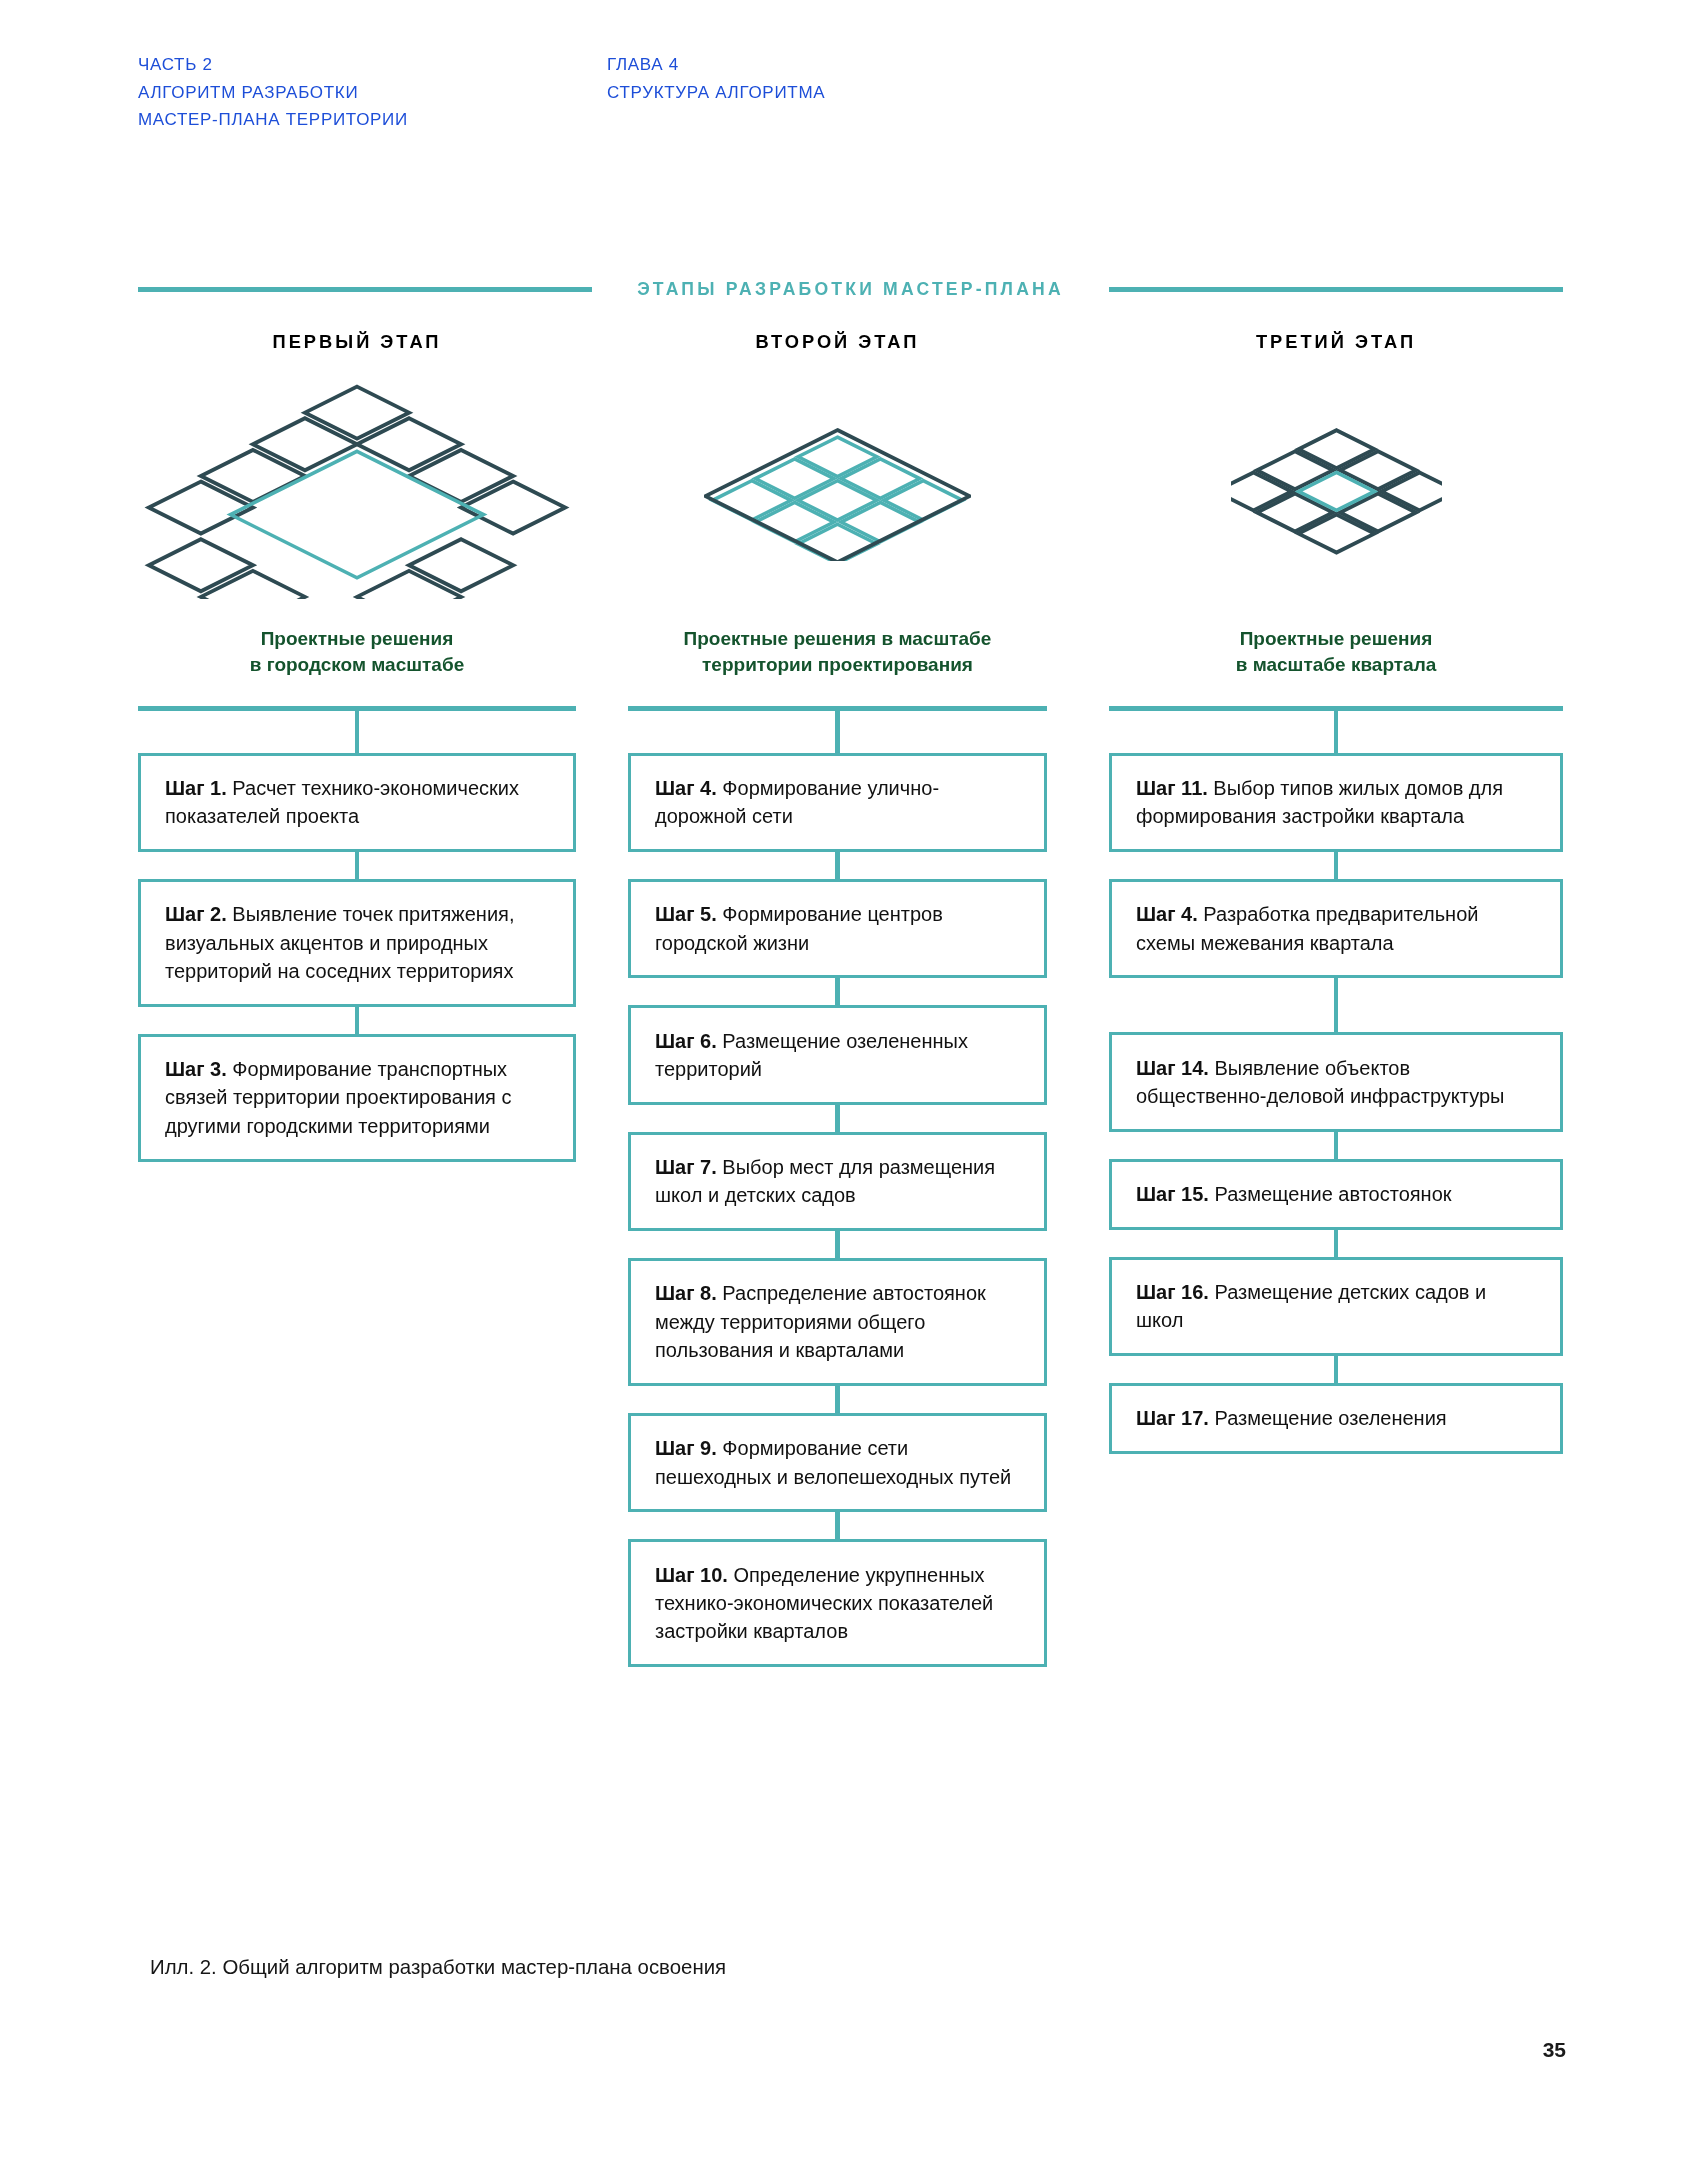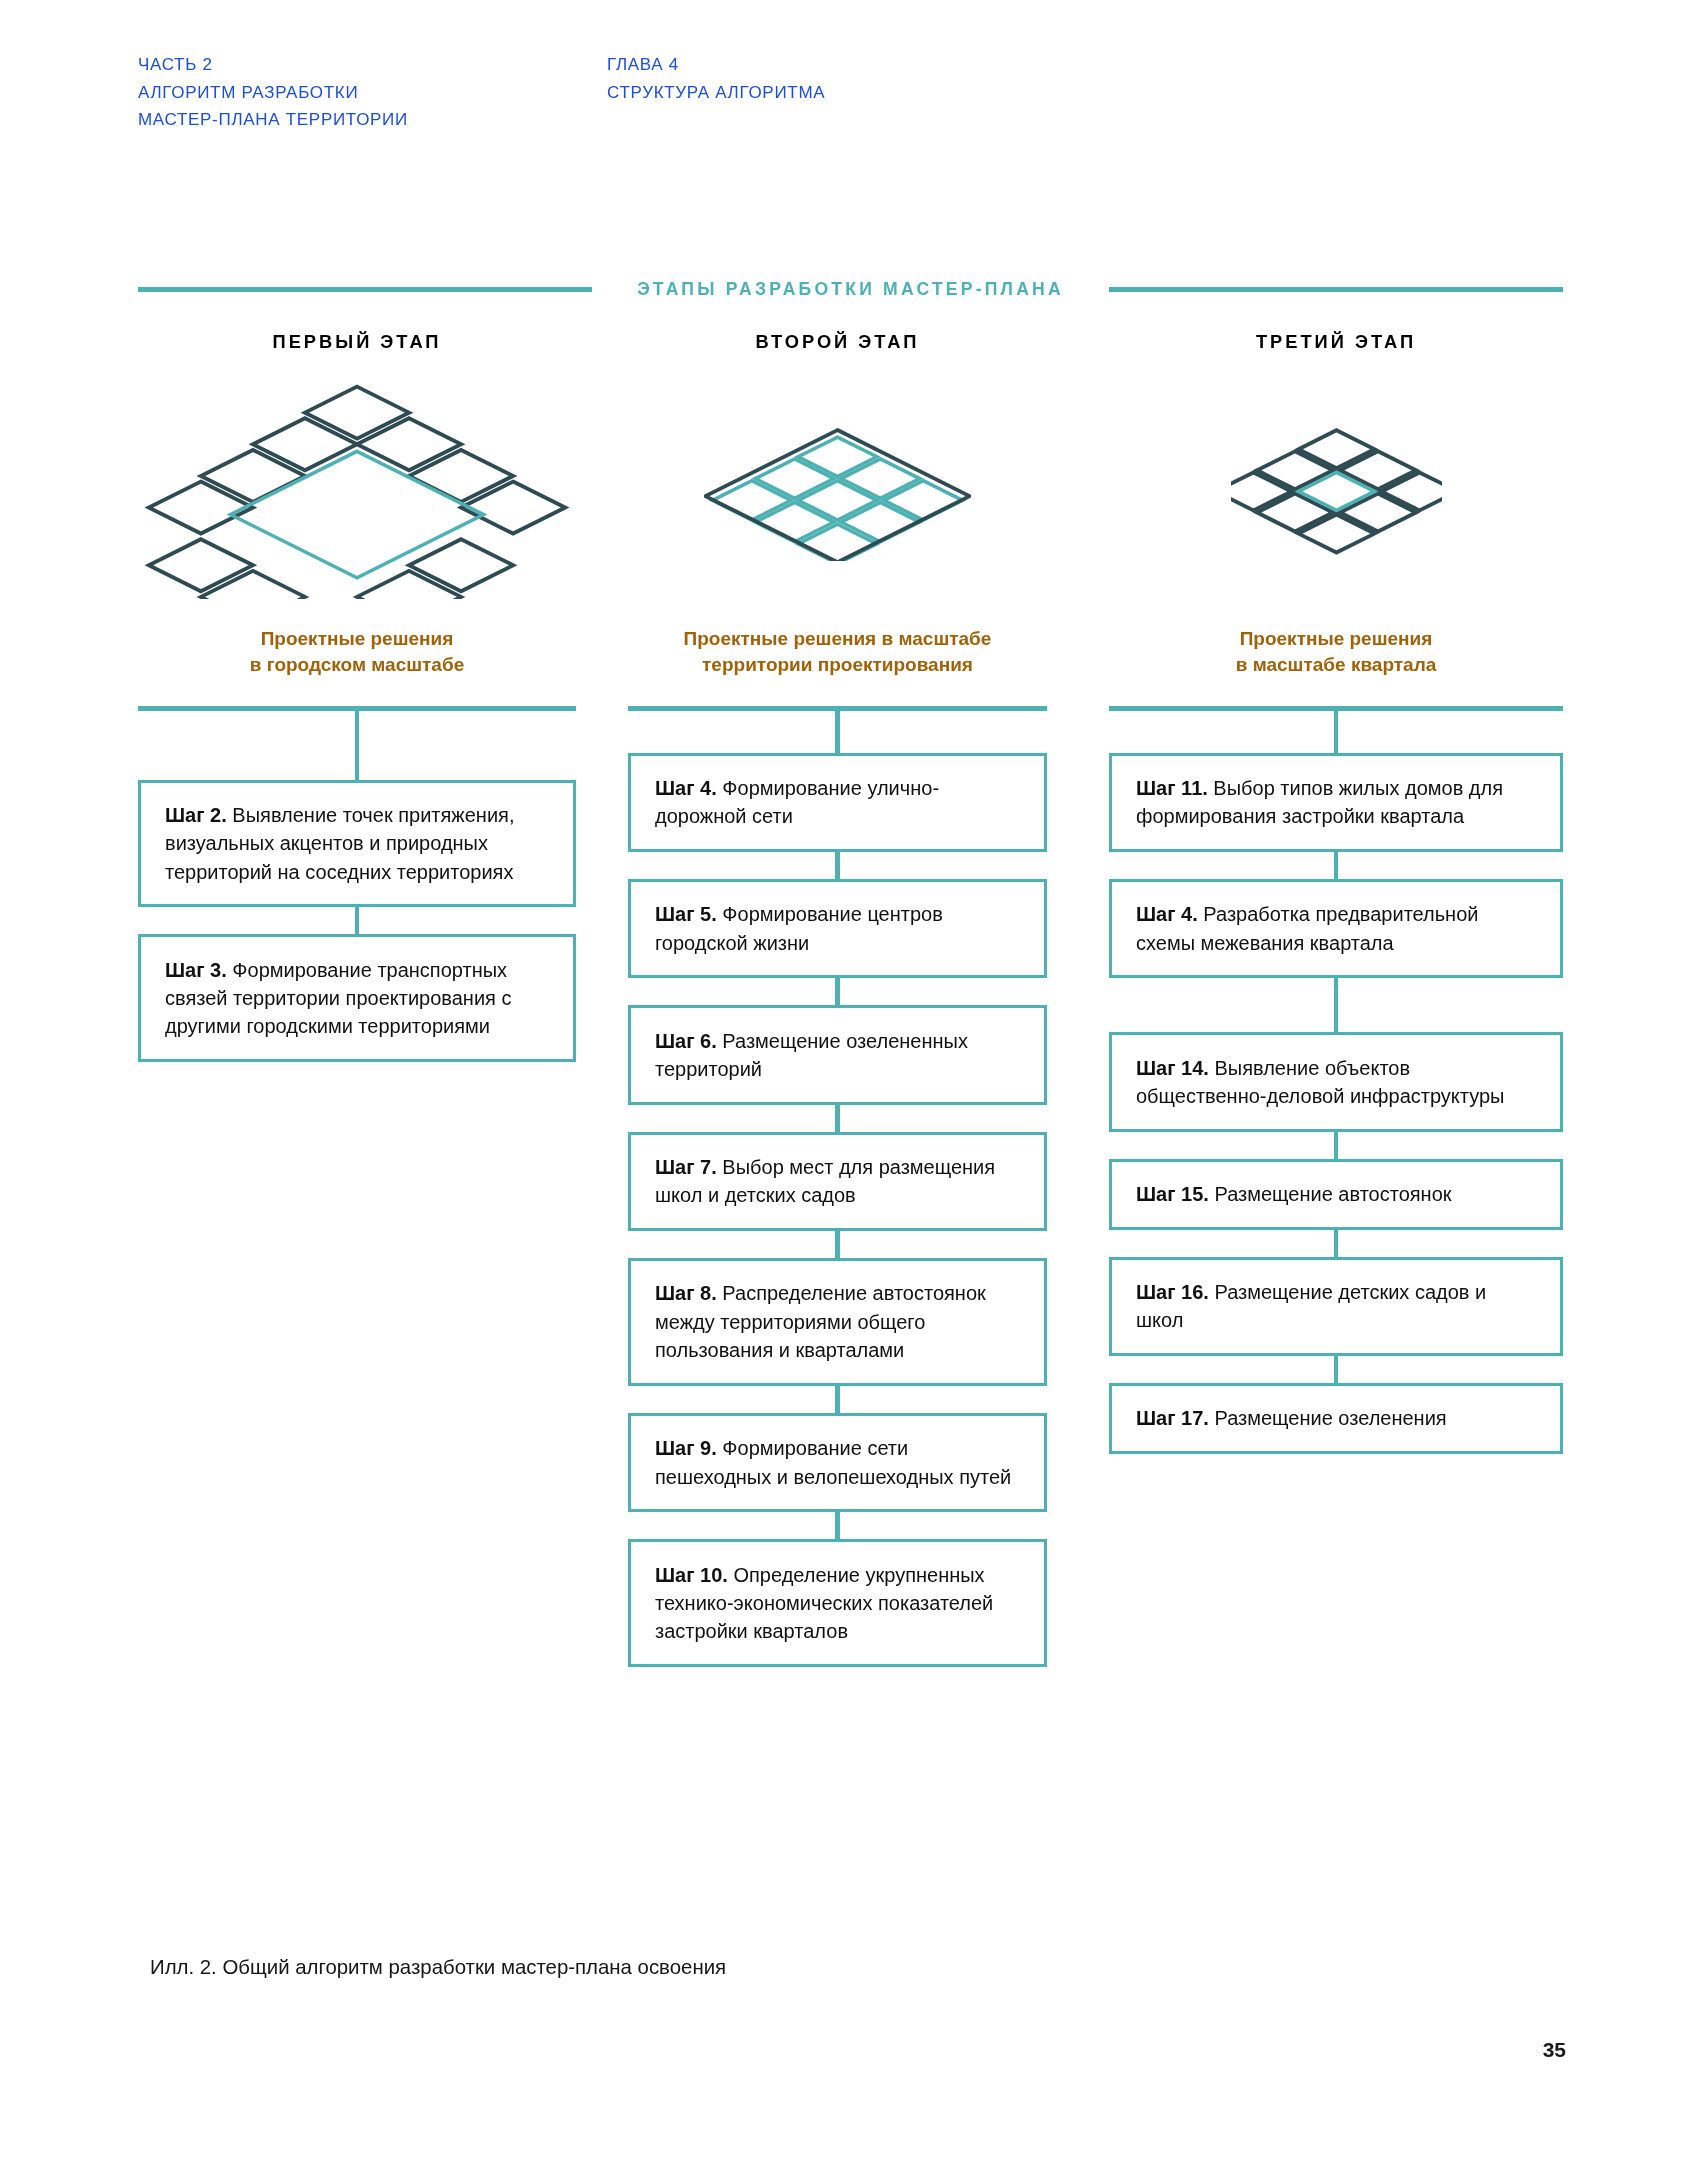--- a/index.html
+++ b/index.html
@@ -35,21 +35,21 @@
   .col3{left:971px;width:454px;}
 
   .stage-label{text-align:center;font-size:18.3px;font-weight:700;letter-spacing:3px;
       color:#000000;text-transform:uppercase;}
 
   .diagram{height:232px;display:flex;align-items:center;justify-content:center;
       margin-top:21px;}
   .diagram svg{display:block;}
 
   .col-sub{text-align:center;font-size:19px;font-weight:700;line-height:1.38;
-      color:#a16207;margin-top:20px;}
+      color:#14532d;margin-top:20px;}
   .col-sub span{display:block;}
 
   
   .flow{position:relative;margin-top:28px;}
   .toprule{height:4.2px;background:#4db1b3;width:100%;}
   .stub{width:4.2px;height:42px;background:#4db1b3;margin:0 auto;}
   .connector{width:4.2px;height:27px;background:#4db1b3;margin:0 auto;}
 
   .stepbox{border:3.5px solid #4db1b3;background:#fff;box-sizing:border-box;
       padding:18.3px 21px 18.3px 24px;}
@@ -113,20 +113,23 @@
         </svg>
       </div>
       <div class="col-sub">
         <span>Проектные решения</span>
         <span>в городском масштабе</span>
       </div>
       <div class="flow">
         <div class="toprule"></div>
         <div class="stub"></div>
 
+        <div class="stepbox">
+          <p><b>Шаг 1.</b><span> Расчет технико-экономических показателей проекта</span></p>
+        </div>
         <div class="connector"></div>
         <div class="stepbox">
           <p><b>Шаг 2.</b><span> Выявление точек притяжения, визуальных акцентов и природных территорий на соседних территориях</span></p>
         </div>
         <div class="connector"></div>
         <div class="stepbox">
           <p><b>Шаг 3.</b><span> Формирование транспортных связей территории проектирования с другими городскими территориями</span></p>
         </div>
       </div>
     </div>

